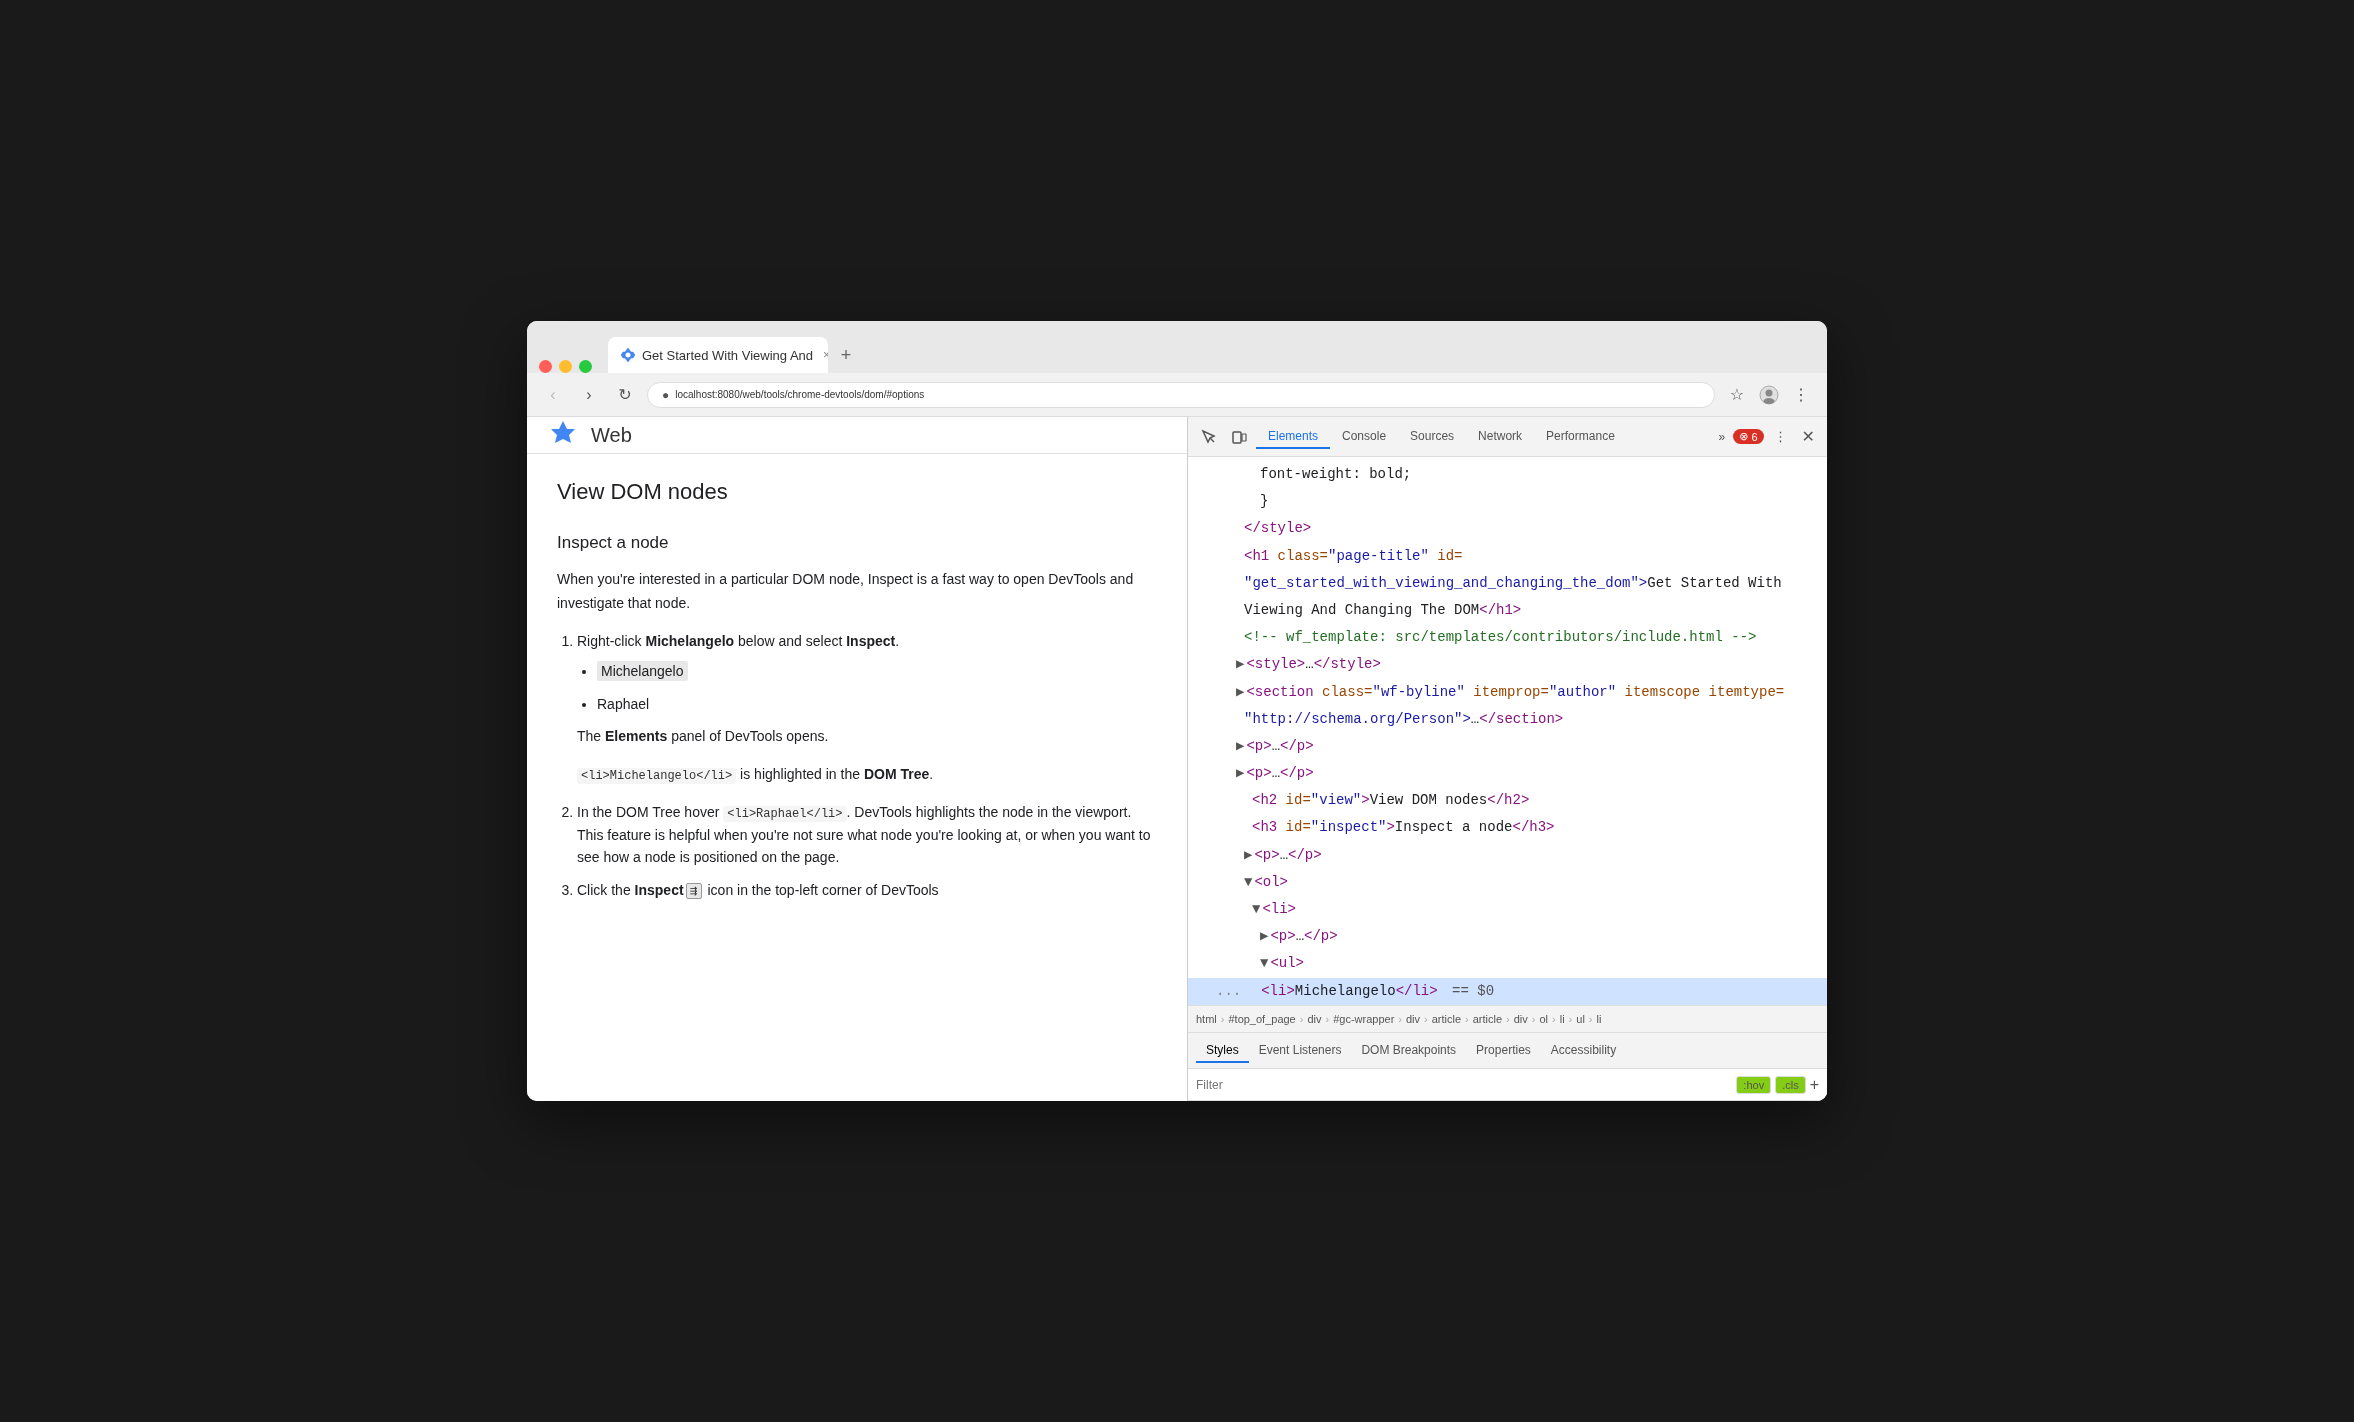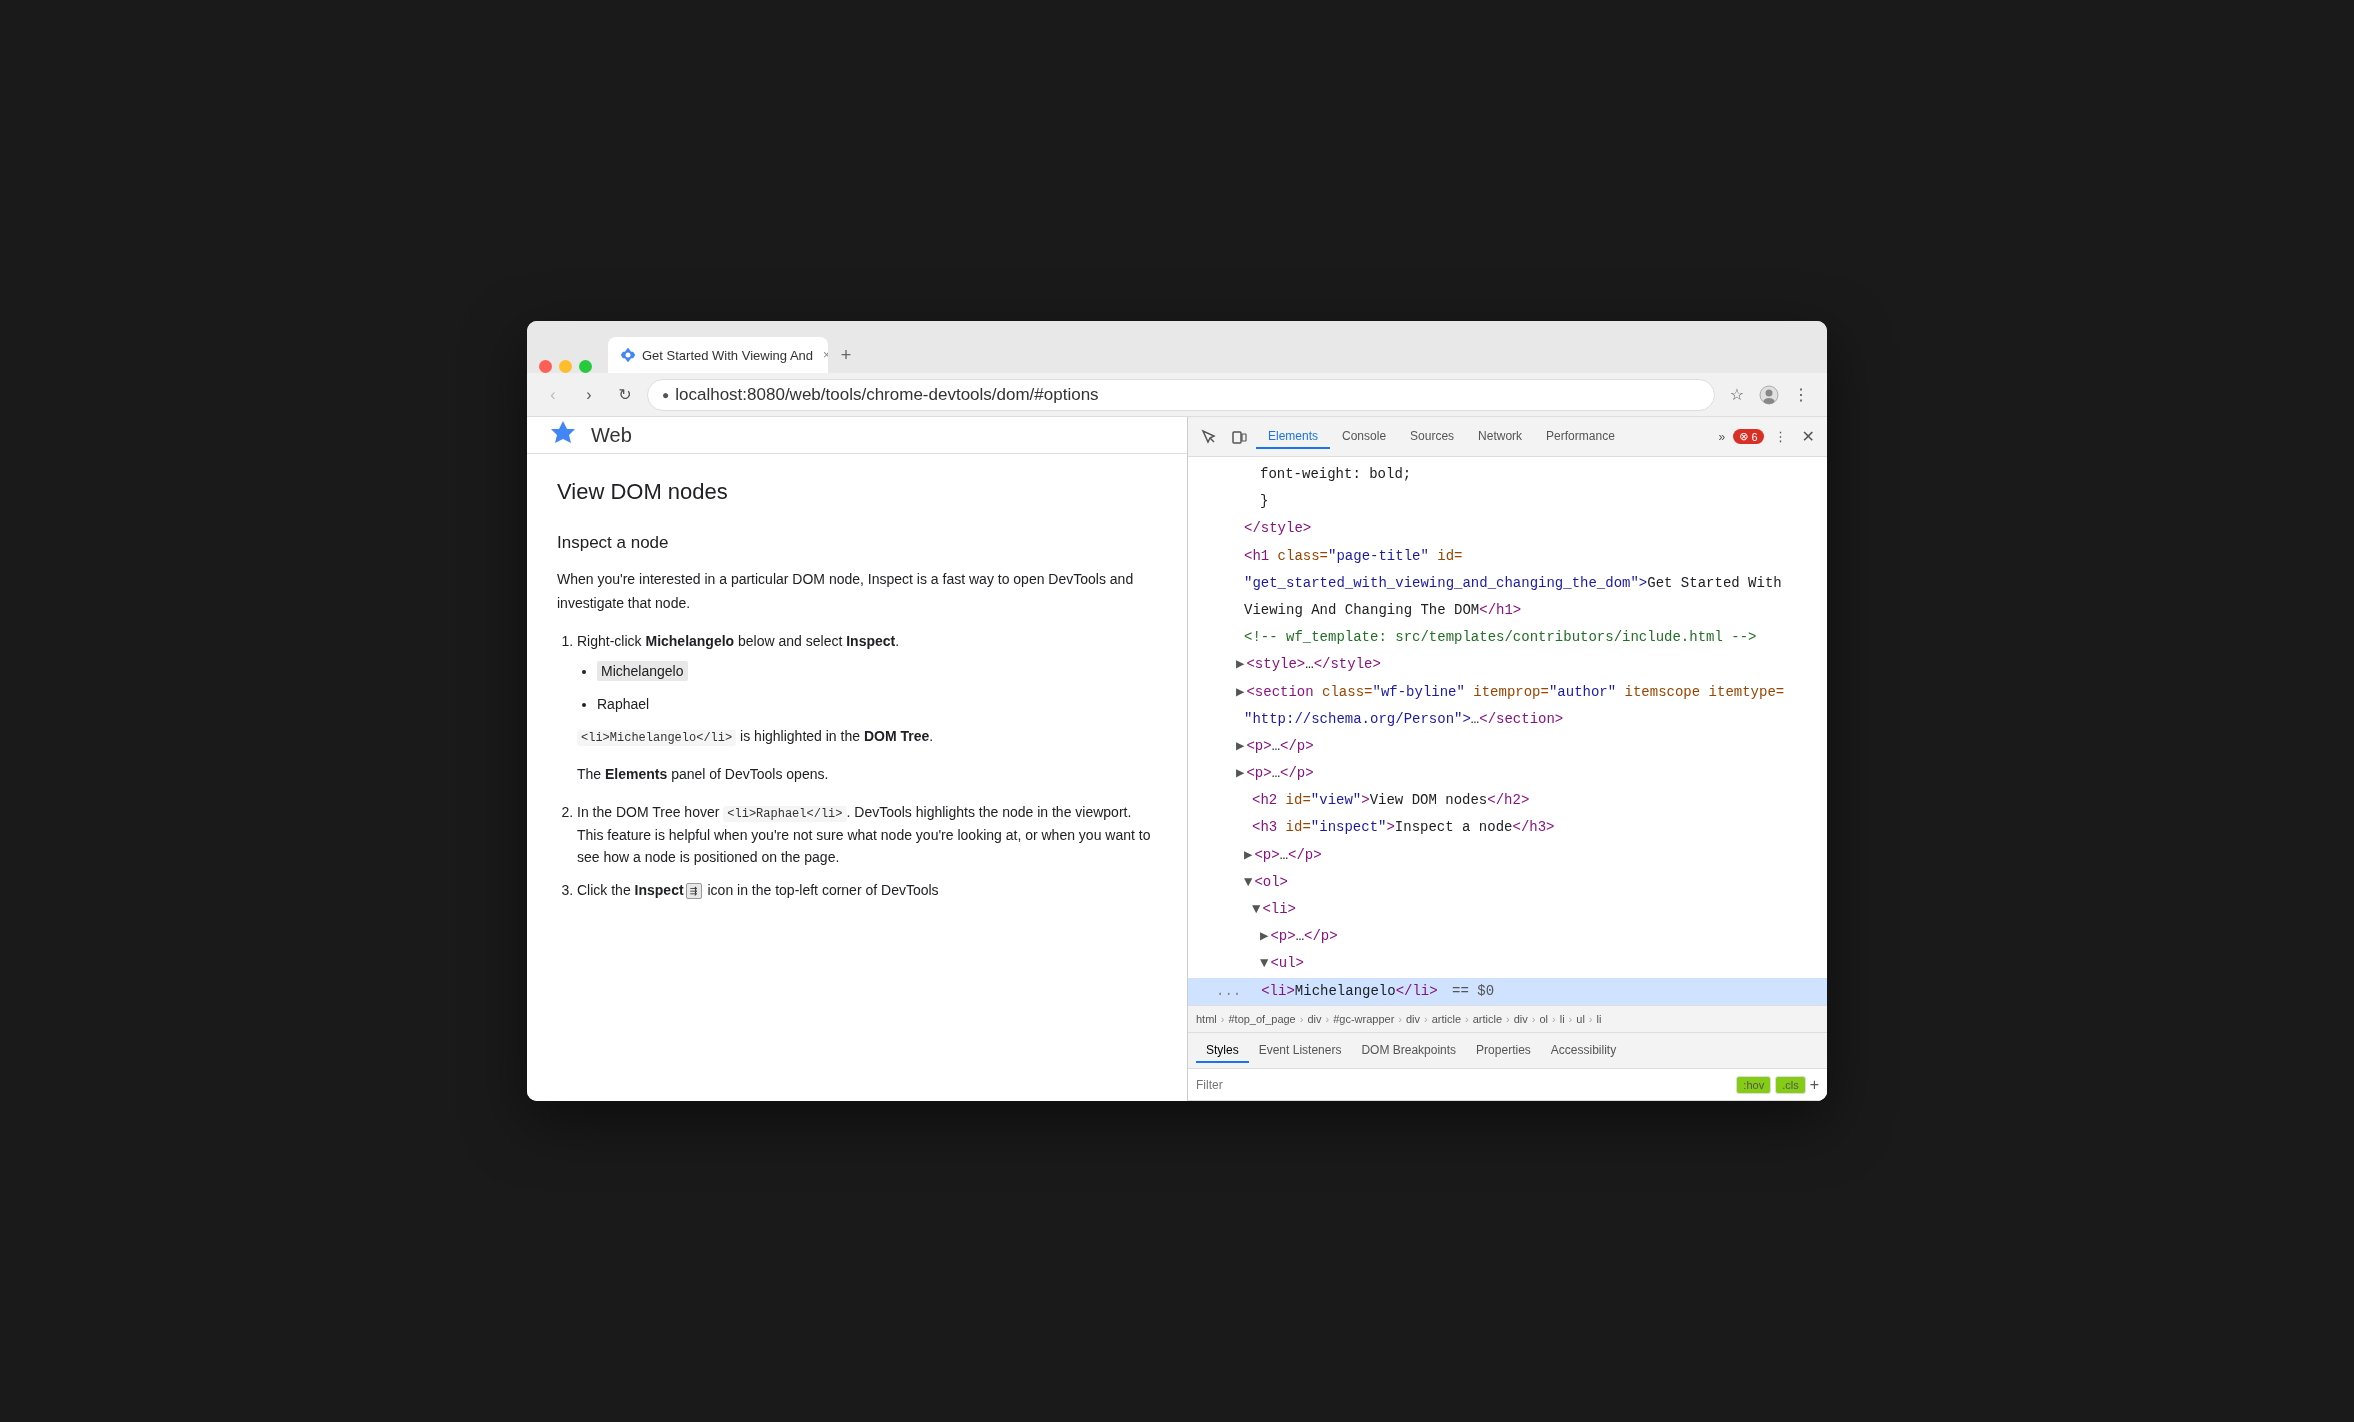--- a/index.html
+++ b/index.html
@@ -115,21 +115,21 @@
       background: #fff;
       border: 1px solid #ddd;
       border-radius: 20px;
       padding: 5px 14px;
       font-size: 13px;
       display: flex;
       align-items: center;
       gap: 6px;
     }
     .url-icon { color: #555; font-size: 12px; }
-    .url-text { color: #333; font-size: 17px; flex: 1; }
+    .url-text { color: #333; font-size: 10px; flex: 1; }
     .address-actions {
       display: flex;
       gap: 4px;
     }
     .addr-btn {
       width: 28px;
       height: 28px;
       display: flex;
       align-items: center;
       justify-content: center;
@@ -461,22 +461,22 @@
         <h2>View DOM nodes</h2>
         <h3>Inspect a node</h3>
         <p>When you're interested in a particular DOM node, Inspect is a fast way to open DevTools and investigate that node.</p>
         <ol>
           <li>
             <span>Right-click </span><span class="bold">Michelangelo</span><span> below and select </span><span class="bold">Inspect</span><span>.</span>
             <ul>
               <li><span class="highlighted-item">Michelangelo</span></li>
               <li>Raphael</li>
             </ul>
+            <p>The <span class="bold">Elements</span> panel of DevTools opens.</p>
             <p><code>&lt;li&gt;Michelangelo&lt;/li&gt;</code> is highlighted in the <span class="bold">DOM Tree</span>.</p>
-            <p>The <span class="bold">Elements</span> panel of DevTools opens.</p>
           </li>
           <li>
             <span>In the DOM Tree hover </span><code>&lt;li&gt;Raphael&lt;/li&gt;</code><span>. DevTools highlights the node in the viewport. This feature is helpful when you're not sure what node you're looking at, or when you want to see how a node is positioned on the page.</span>
           </li>
           <li>
             <span>Click the </span><span class="bold">Inspect</span><span class="inspect-icon-inline">⇶</span><span> icon in the top-left corner of DevTools</span>
           </li>
         </ol>
       </div>
     </div>

